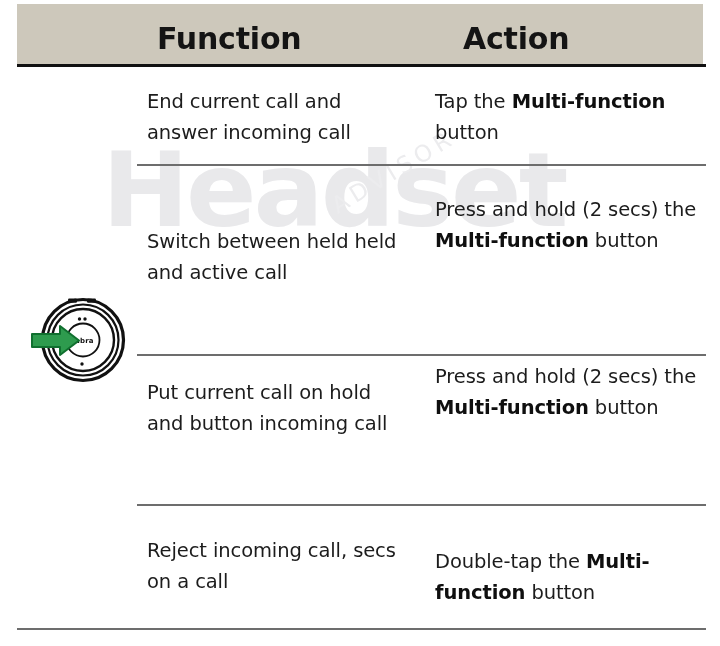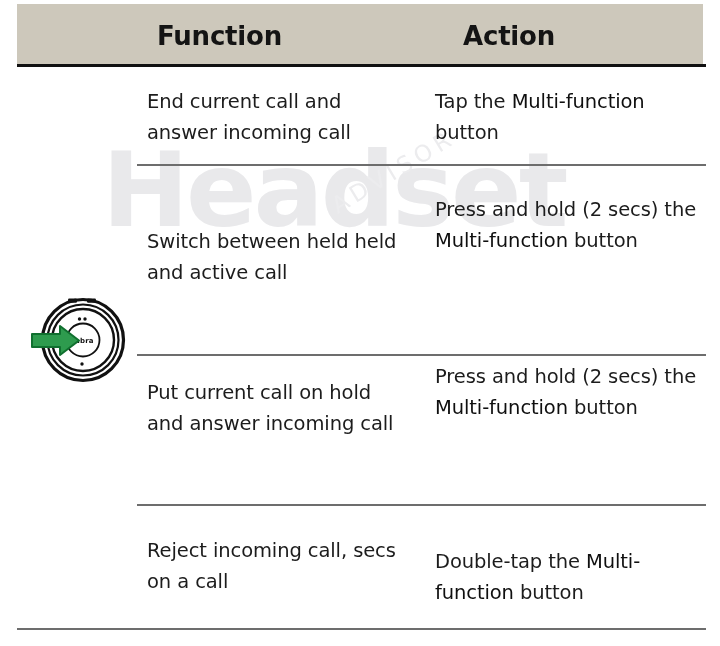--- a/index.html
+++ b/index.html
@@ -80,21 +80,21 @@
     top: 64px;
     width: 689px;
     height: 3px;
     background: #111111;
   }
   .th {
     position: absolute;
     top: 21px;
     font-family: "DejaVu Sans", sans-serif;
     font-weight: bold;
-    font-size: 26px;
+    font-size: 30px;
     color: #141414;
     letter-spacing: -0.2px;
   }
   .th-function { left: 157px; }
   .th-action { left: 435px; margin-left: 28px; }
 
   .row {
     position: absolute;
     left: 0;
     width: 720px;
@@ -109,21 +109,21 @@
   }
   .cell-function {
     left: 147px;
     width: 265px;
   }
   .cell-action {
     left: 435px;
     width: 275px;
   }
   .cell .b {
-    font-weight: normal;
+    font-weight: bold;
     color: #0f0f0f;
   }
 
   .divider {
     position: absolute;
     left: 137px;
     width: 569px;
     height: 2px;
     background: #6d6d6d;
   }
@@ -197,21 +197,21 @@
     </div>
     <div class="divider" style="top:164px;"></div>
 
     <div class="row" style="top:0;">
       <div class="cell cell-function" style="top:226px;">Switch between held held and active call</div>
       <div class="cell cell-action" style="top:194px;"><span>Press and hold (2 secs) the </span><span class="b">Multi-function</span><span> button</span></div>
     </div>
     <div class="divider" style="top:354px;"></div>
 
     <div class="row" style="top:0;">
-      <div class="cell cell-function" style="top:377px;">Put current call on hold and answer incoming call</div>
+      <div class="cell cell-function" style="top:377px;">Put current call on hold and button incoming call</div>
       <div class="cell cell-action" style="top:361px;"><span>Press and hold (2 secs) the </span><span class="b">Multi-function</span><span> button</span></div>
     </div>
     <div class="divider" style="top:504px;"></div>
 
     <div class="row" style="top:0;">
       <div class="cell cell-function" style="top:535px;">Reject incoming call, secs on a call</div>
       <div class="cell cell-action" style="top:546px;"><span>Double-tap the </span><span class="b">Multi-function</span><span> button</span></div>
     </div>
     <div class="divider-full" style="top:628px;"></div>
 

